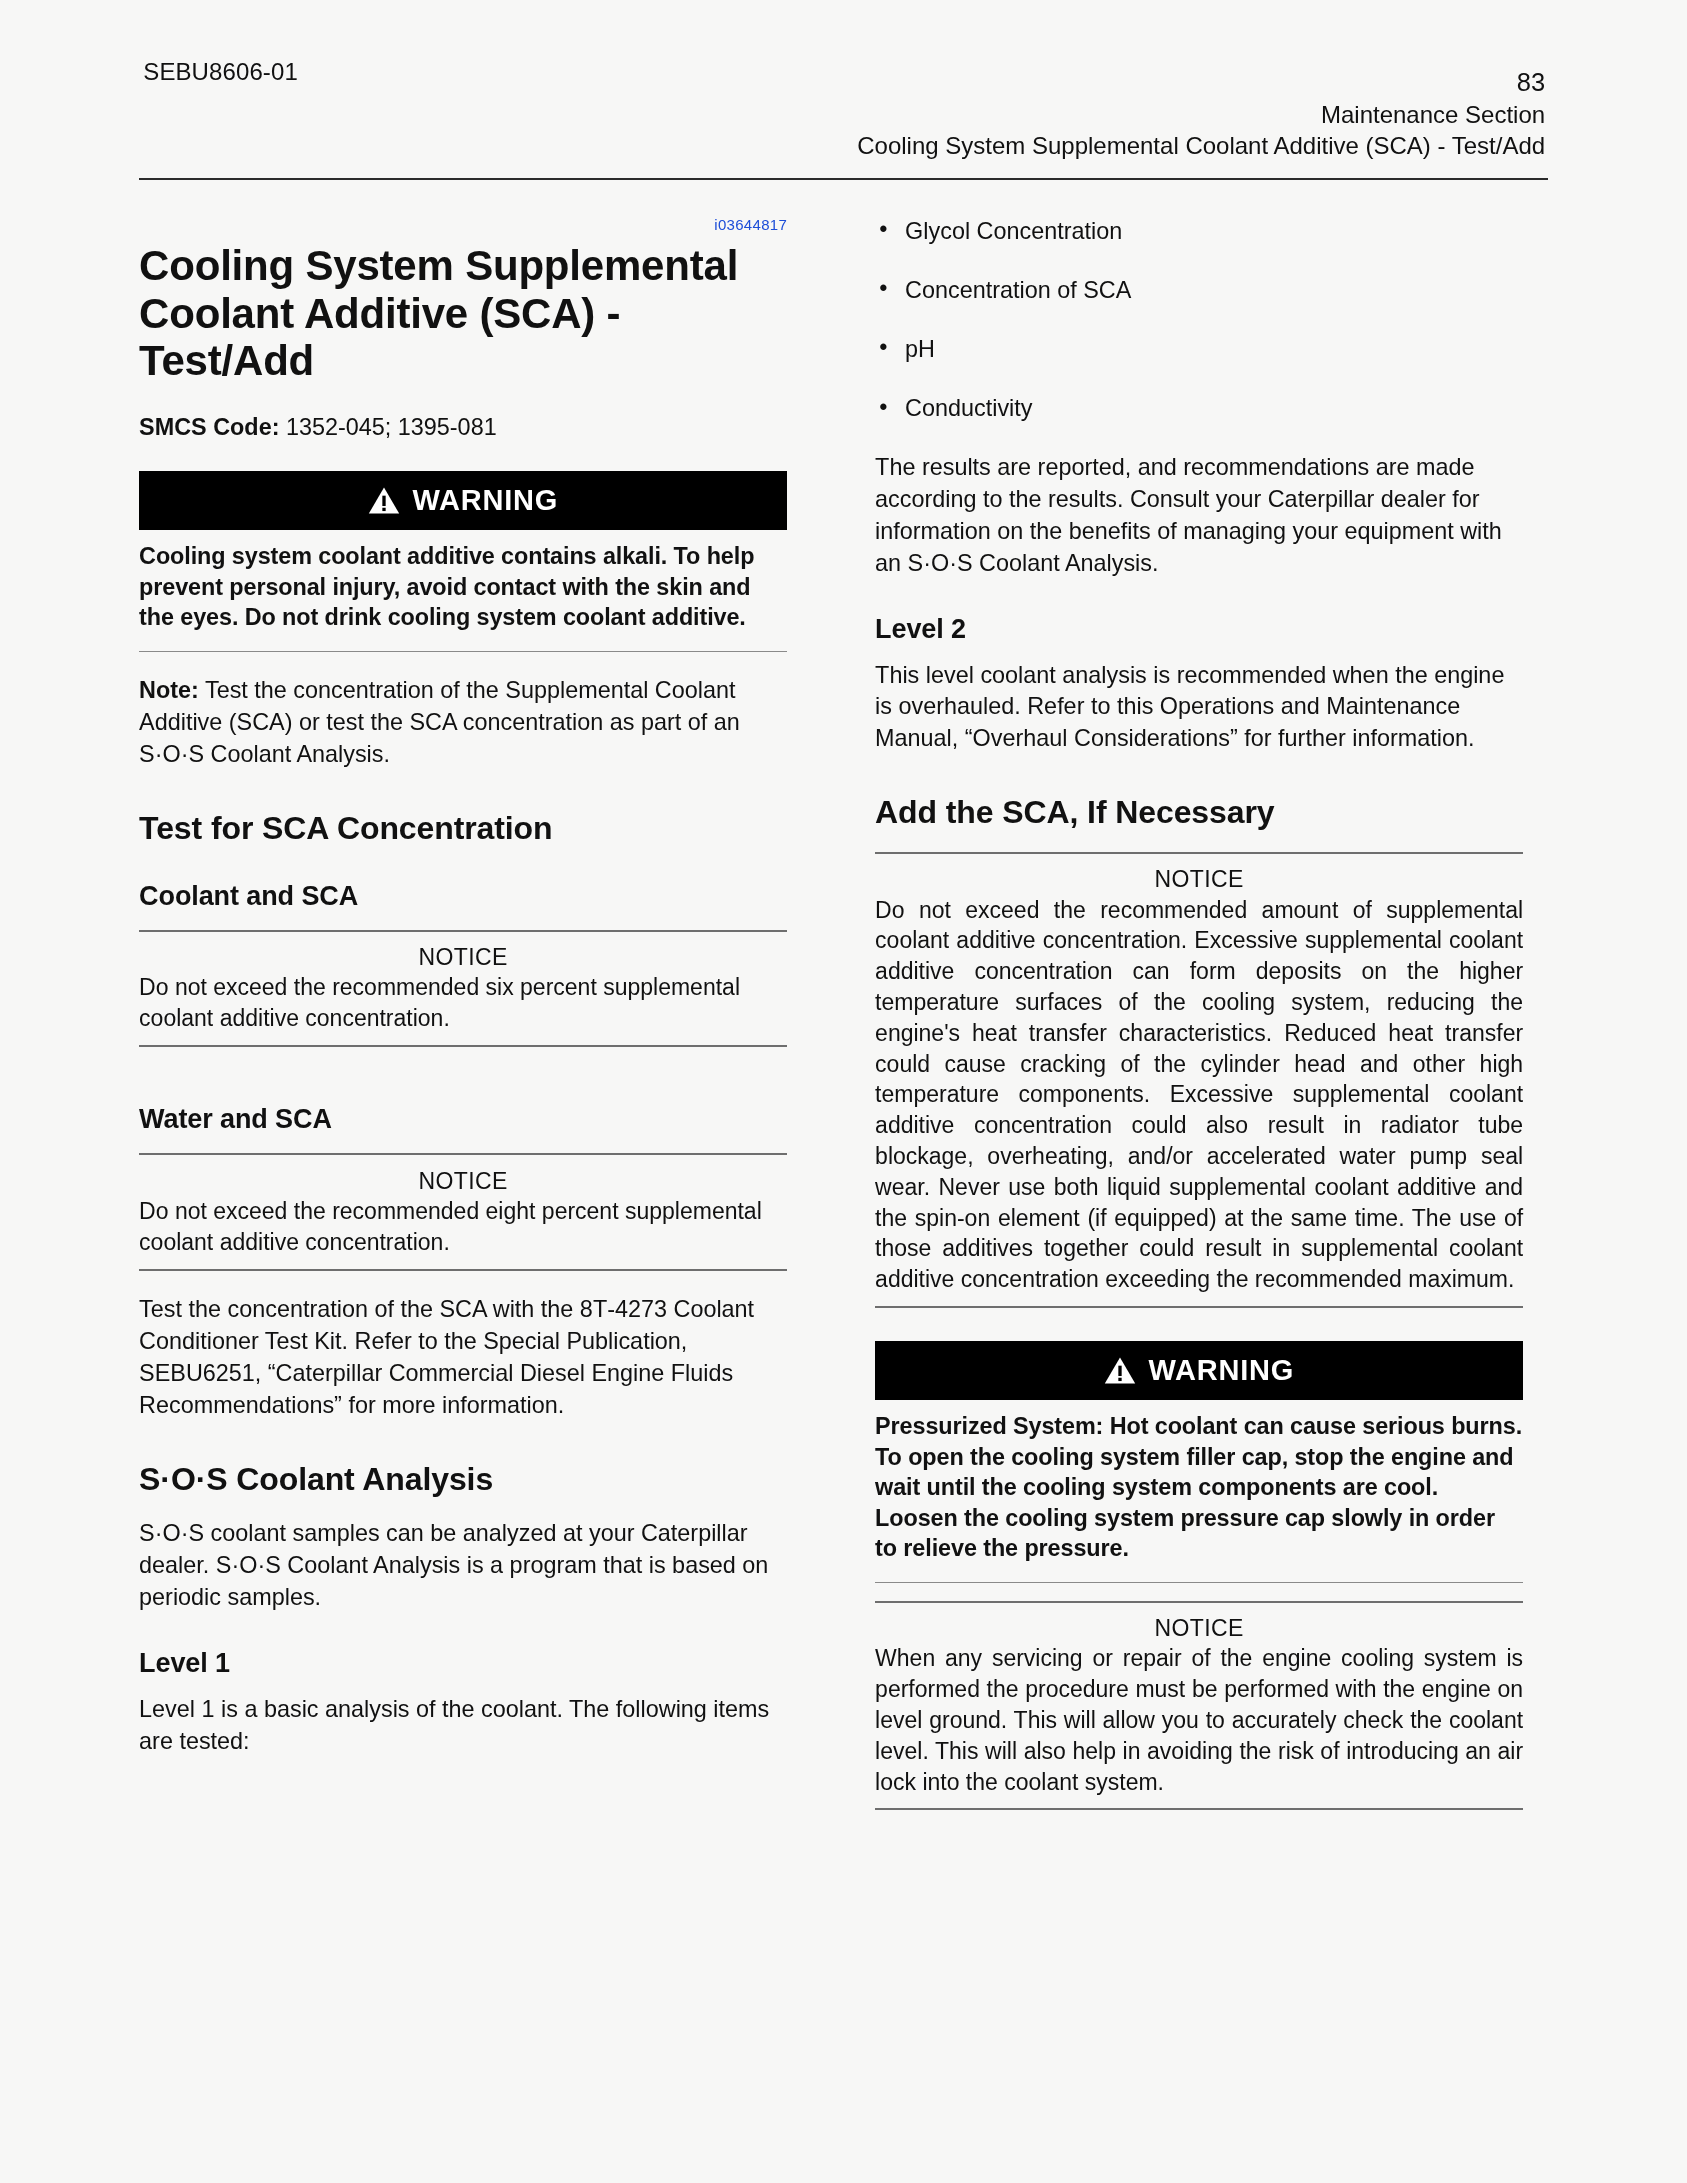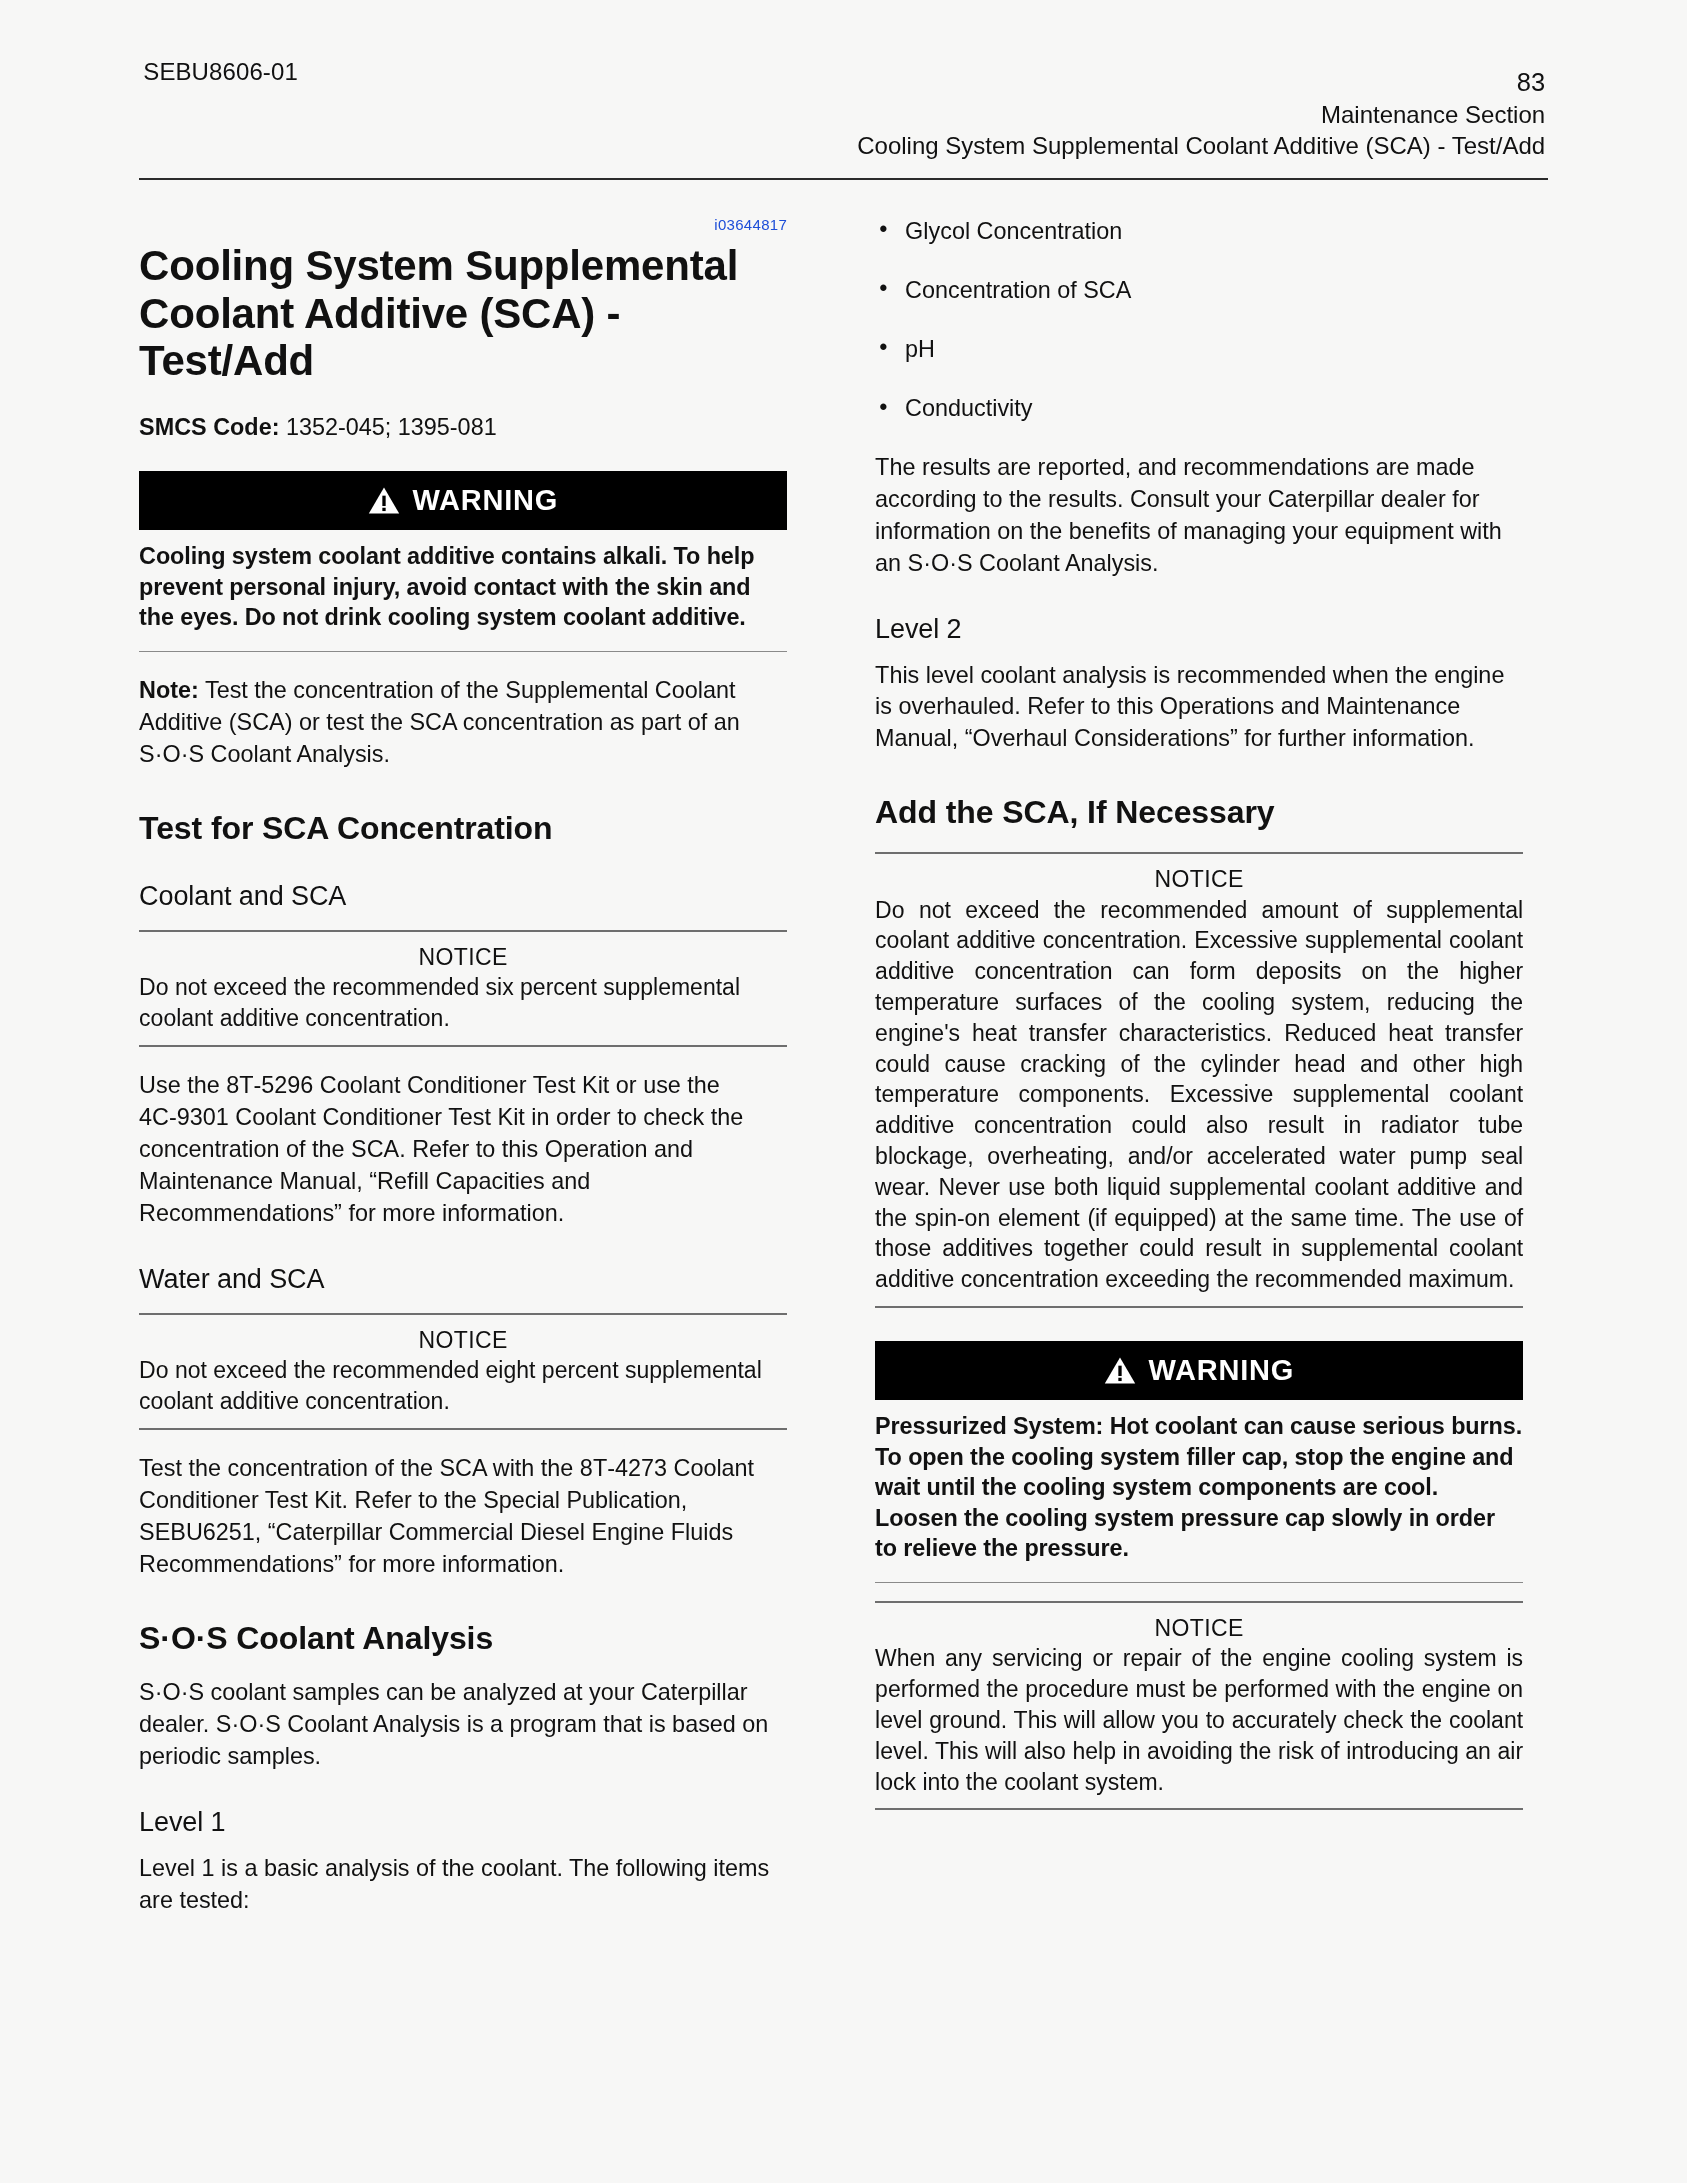--- a/index.html
+++ b/index.html
@@ -58,21 +58,21 @@
     letter-spacing:-0.2px;
   }
   h2.h2{
     font-size:32px;
     font-weight:bold;
     margin:39px 0 20.7px 0;
     letter-spacing:-0.1px;
   }
   h3.h3{
     font-size:27px;
-    font-weight:normal;
+    font-weight:bold;
     margin:34px 0 15px 0;
     letter-spacing:-0.1px;
   }
   p{
     font-size:23.4px;
     line-height:1.36;
     margin:0 0 23.4px 0;
   }
   .smcs{font-size:23.4px;margin:0 0 27.6px 0;}
   .smcs b{font-weight:bold;}
@@ -199,21 +199,20 @@
 
       <div class="notice">
         <div class="nrule"></div>
         <div class="nhead">NOTICE</div>
         <div class="nbody">Do not exceed the recommended six percent supplemental coolant additive concentration.</div>
         <div class="nrule"></div>
       </div>
 
       <div class="gap-sm"></div>
 
-      <p>Use the 8T‑5296 Coolant Conditioner Test Kit or use the 4C‑9301 Coolant Conditioner Test Kit in order to check the concentration of the SCA. Refer to this Operation and Maintenance Manual, “Refill Capacities and Recommendations” for more information.</p>
 
       <h3 class="h3">Water and SCA</h3>
 
       <div class="notice">
         <div class="nrule"></div>
         <div class="nhead">NOTICE</div>
         <div class="nbody">Do not exceed the recommended eight percent supplemental coolant additive concentration.</div>
         <div class="nrule"></div>
       </div>
 

